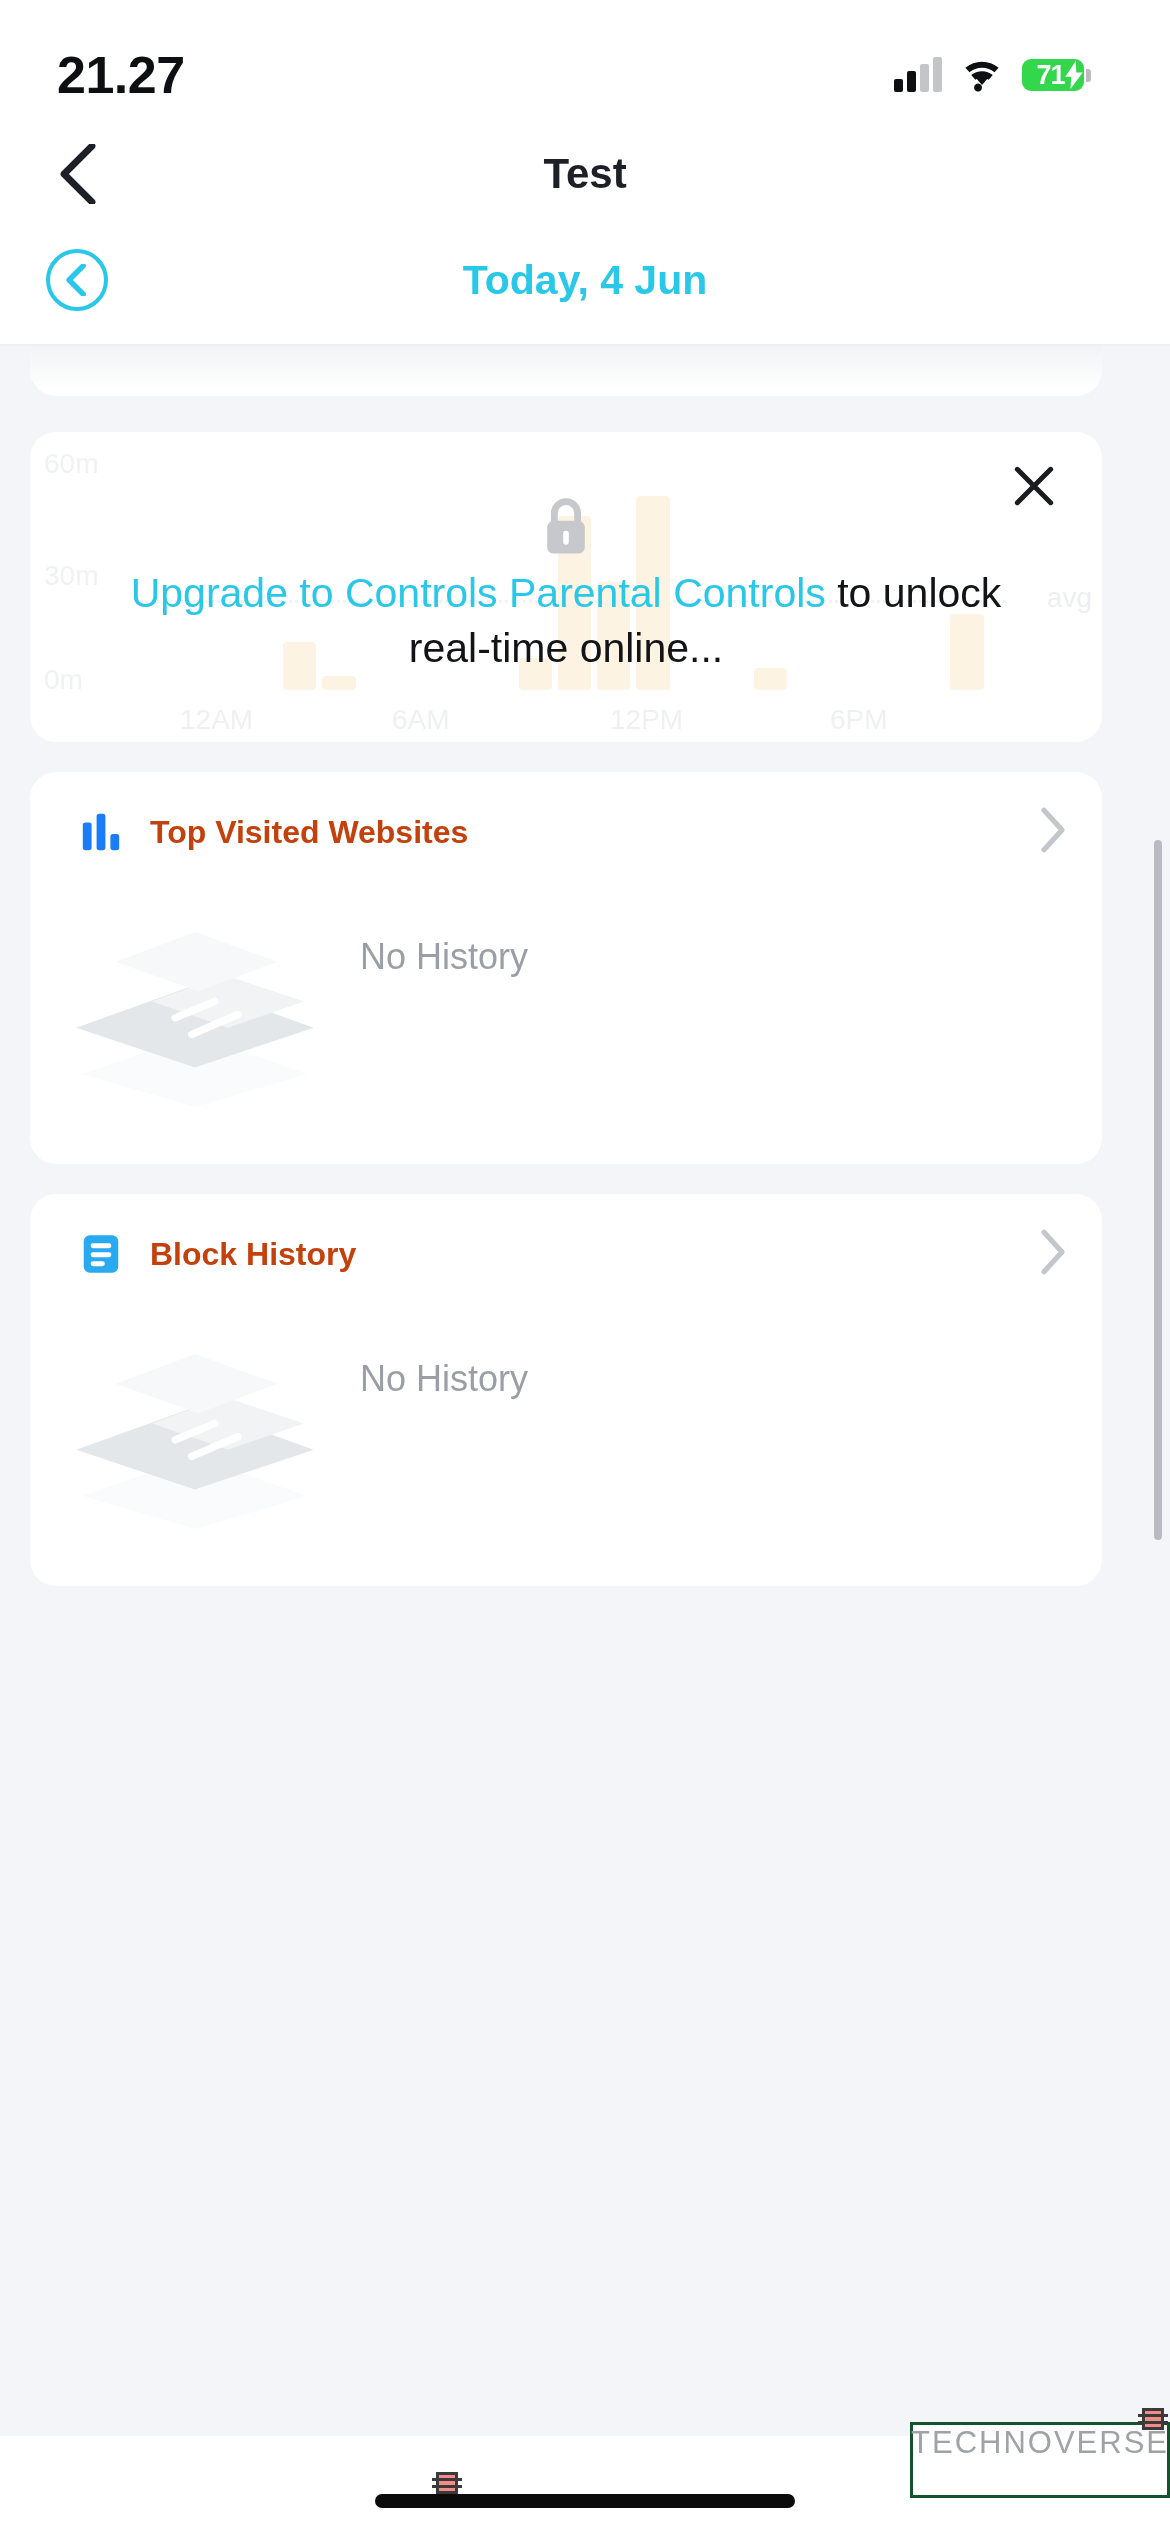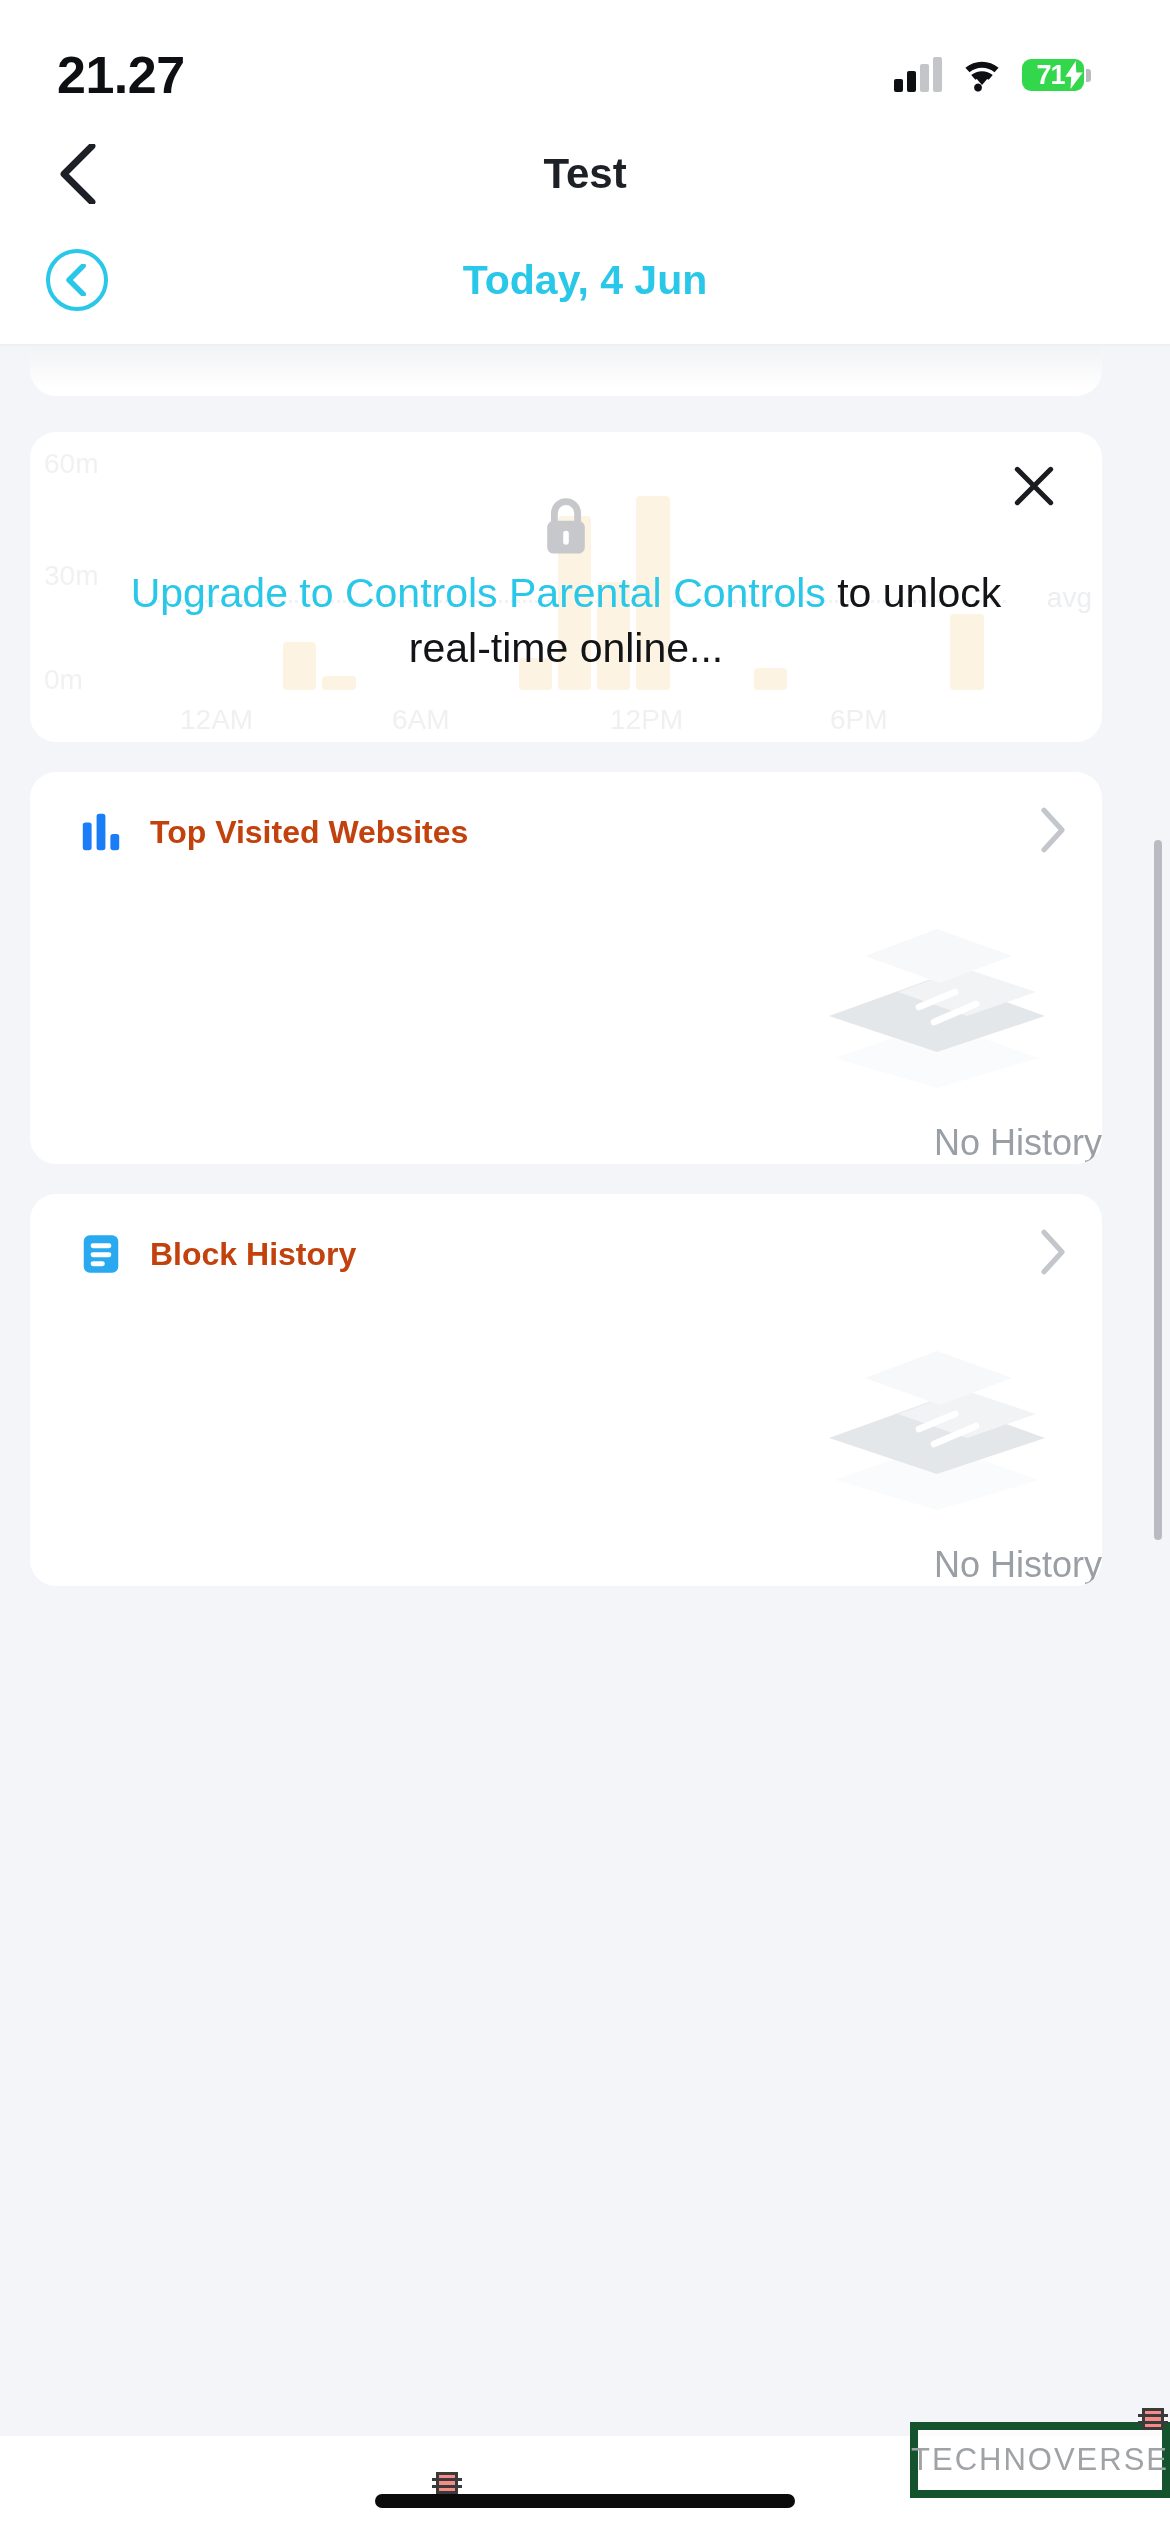--- a/index.html
+++ b/index.html
@@ -171,42 +171,42 @@
   .section-head {
     position: relative; height: 120px;
     display:flex; align-items:center;
     padding: 0 36px 0 48px;
   }
   .sec-icon { width: 46px; height: 46px; margin-right: 26px; flex:none; }
   .sec-title { font-size: 32px; font-weight: 700; color: #c2410c; }
   .sec-chevron { margin-left:auto; }
   .empty-wrap {
     position:absolute; left:0; right:0; top: 130px; bottom: 0;
-    display:flex; flex-direction:column; align-items:flex-end;
+    display:flex; flex-direction:row; align-items:flex-start;
     justify-content:flex-start;
   }
   .empty-illo { width: 330px; height: 200px; margin-top: 6px; }
   .empty-text {
     margin-top: 34px;
     font-size: 36px; color: #9a9fa6; font-weight: 400;
   }
 
   
   .scrollbar {
     position:absolute; right: 8px; top: 840px;
     width: 8px; height: 700px;
     background: #b8bcc2; border-radius: 4px;
   }
 
   
   .watermark {
     position:absolute; right: 0px; bottom: 34px;
     width: 260px; height: 76px;
-    border: 8px solid #14532d;
-    display:flex; align-items:center; justify-content:center;
+    border: 3px solid #14532d;
+    display:flex; align-items:flex-start; justify-content:center;
     background: rgba(255,255,255,0.72);
     margin-top: 15px;
   }
   .watermark span {
     font-size: 31px; letter-spacing: 2px;
     color: #a0a3a6; font-weight: 400;
     font-family: "Liberation Sans", sans-serif;
   }
   .chip {
     position:absolute; width: 22px; height: 22px;

